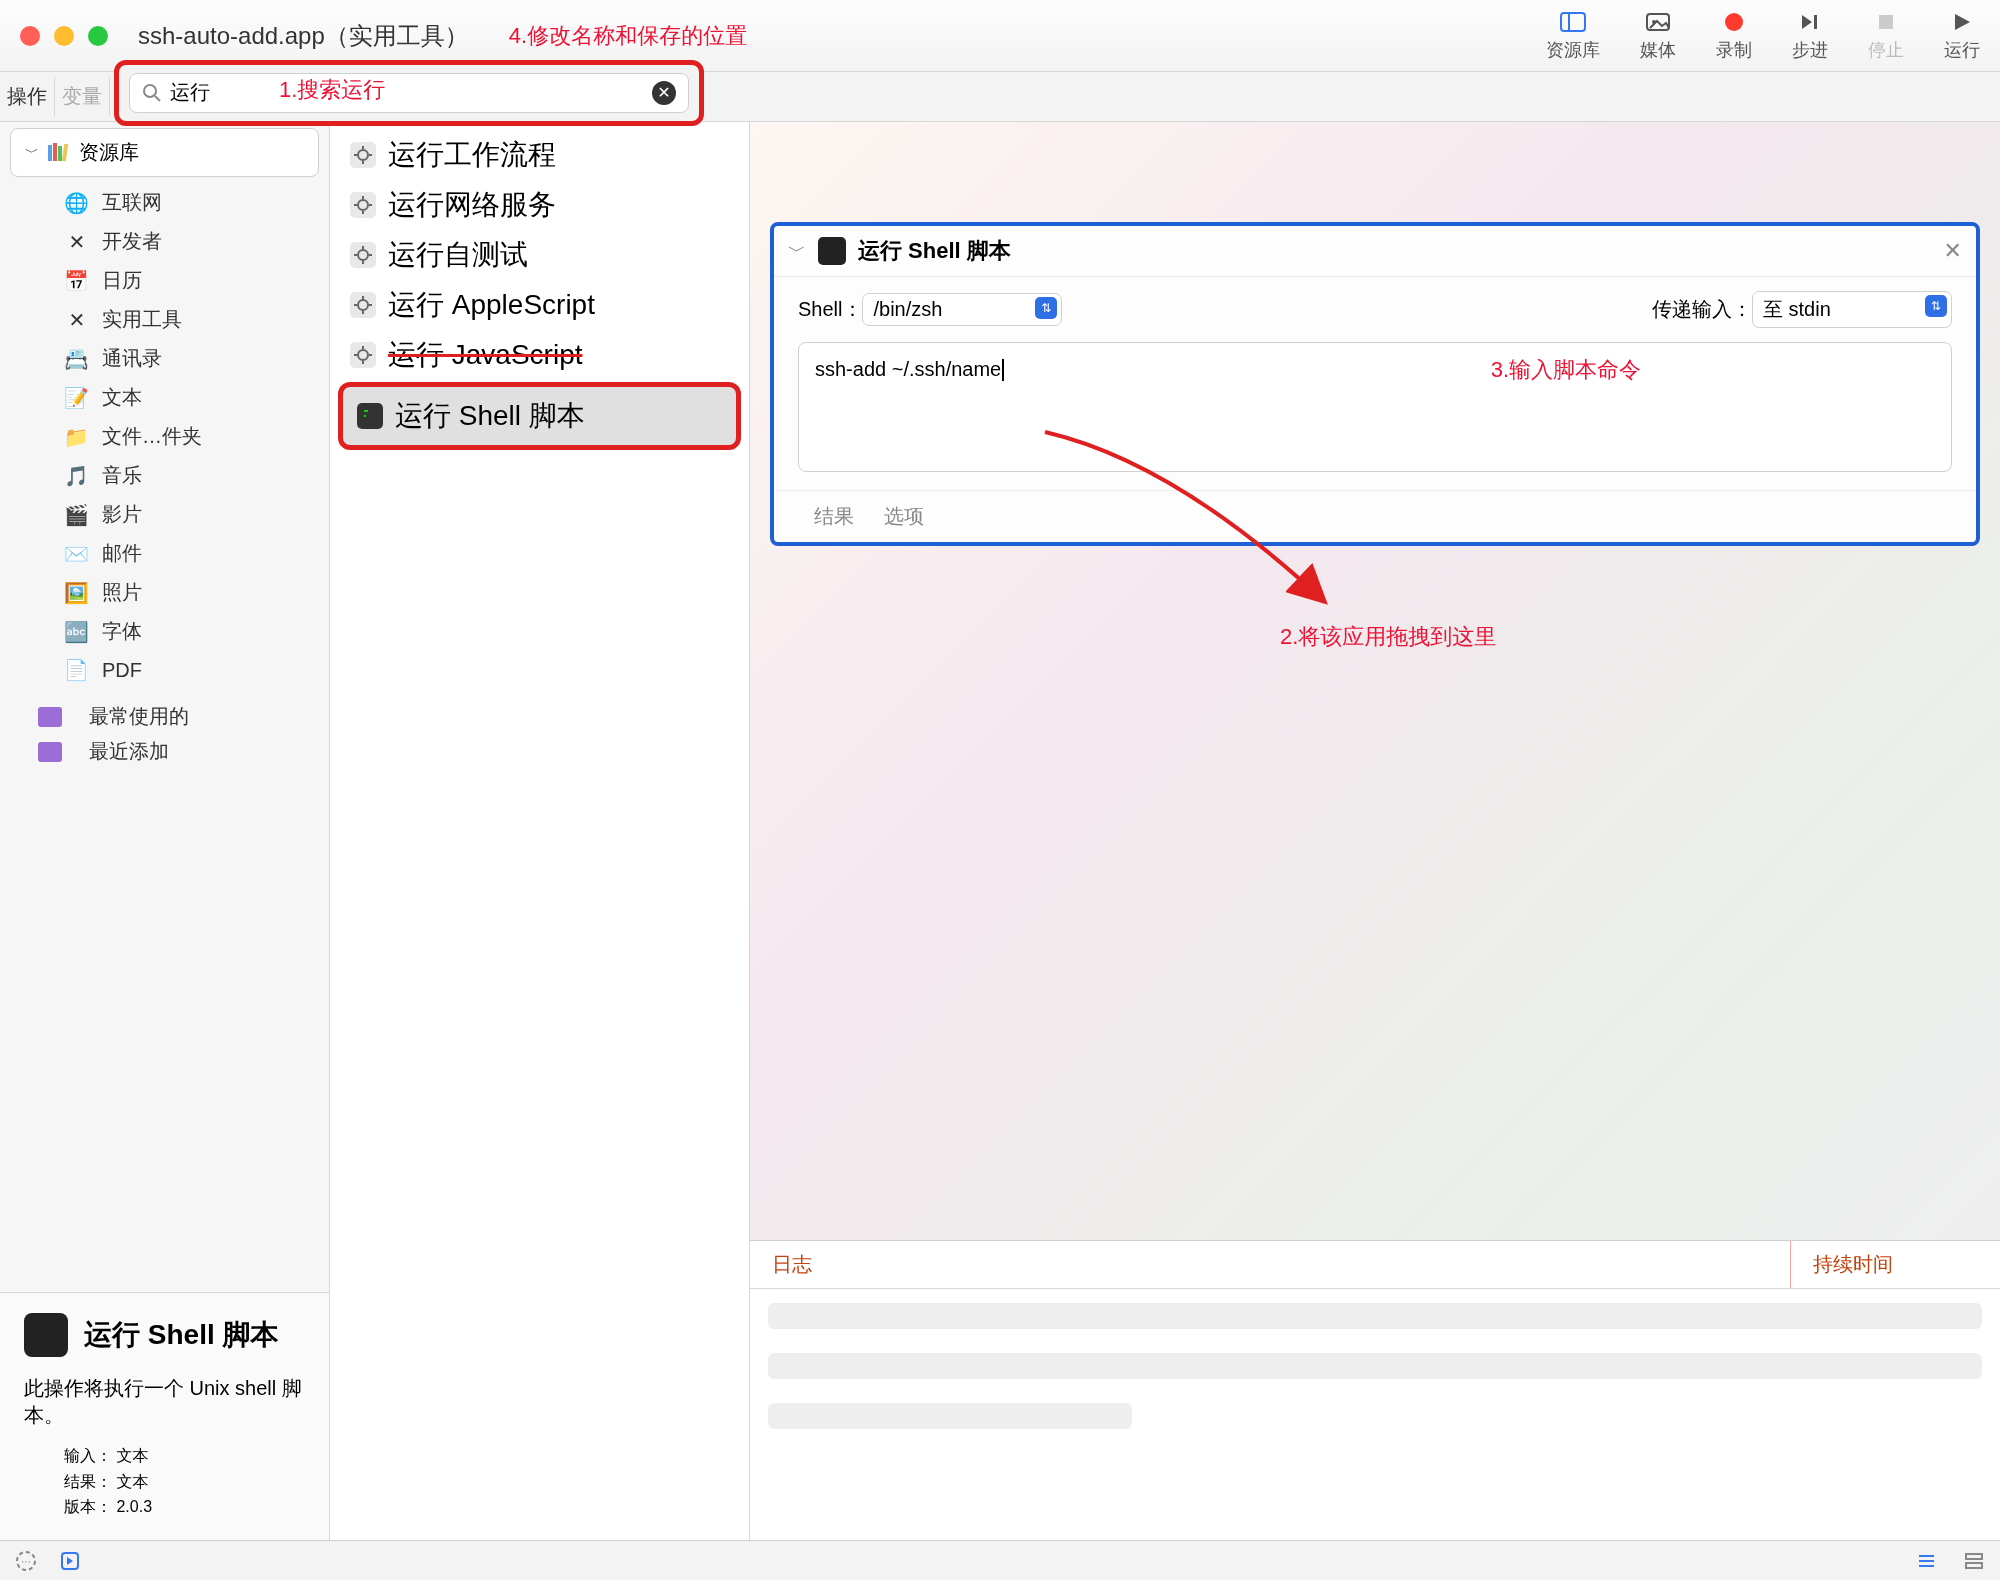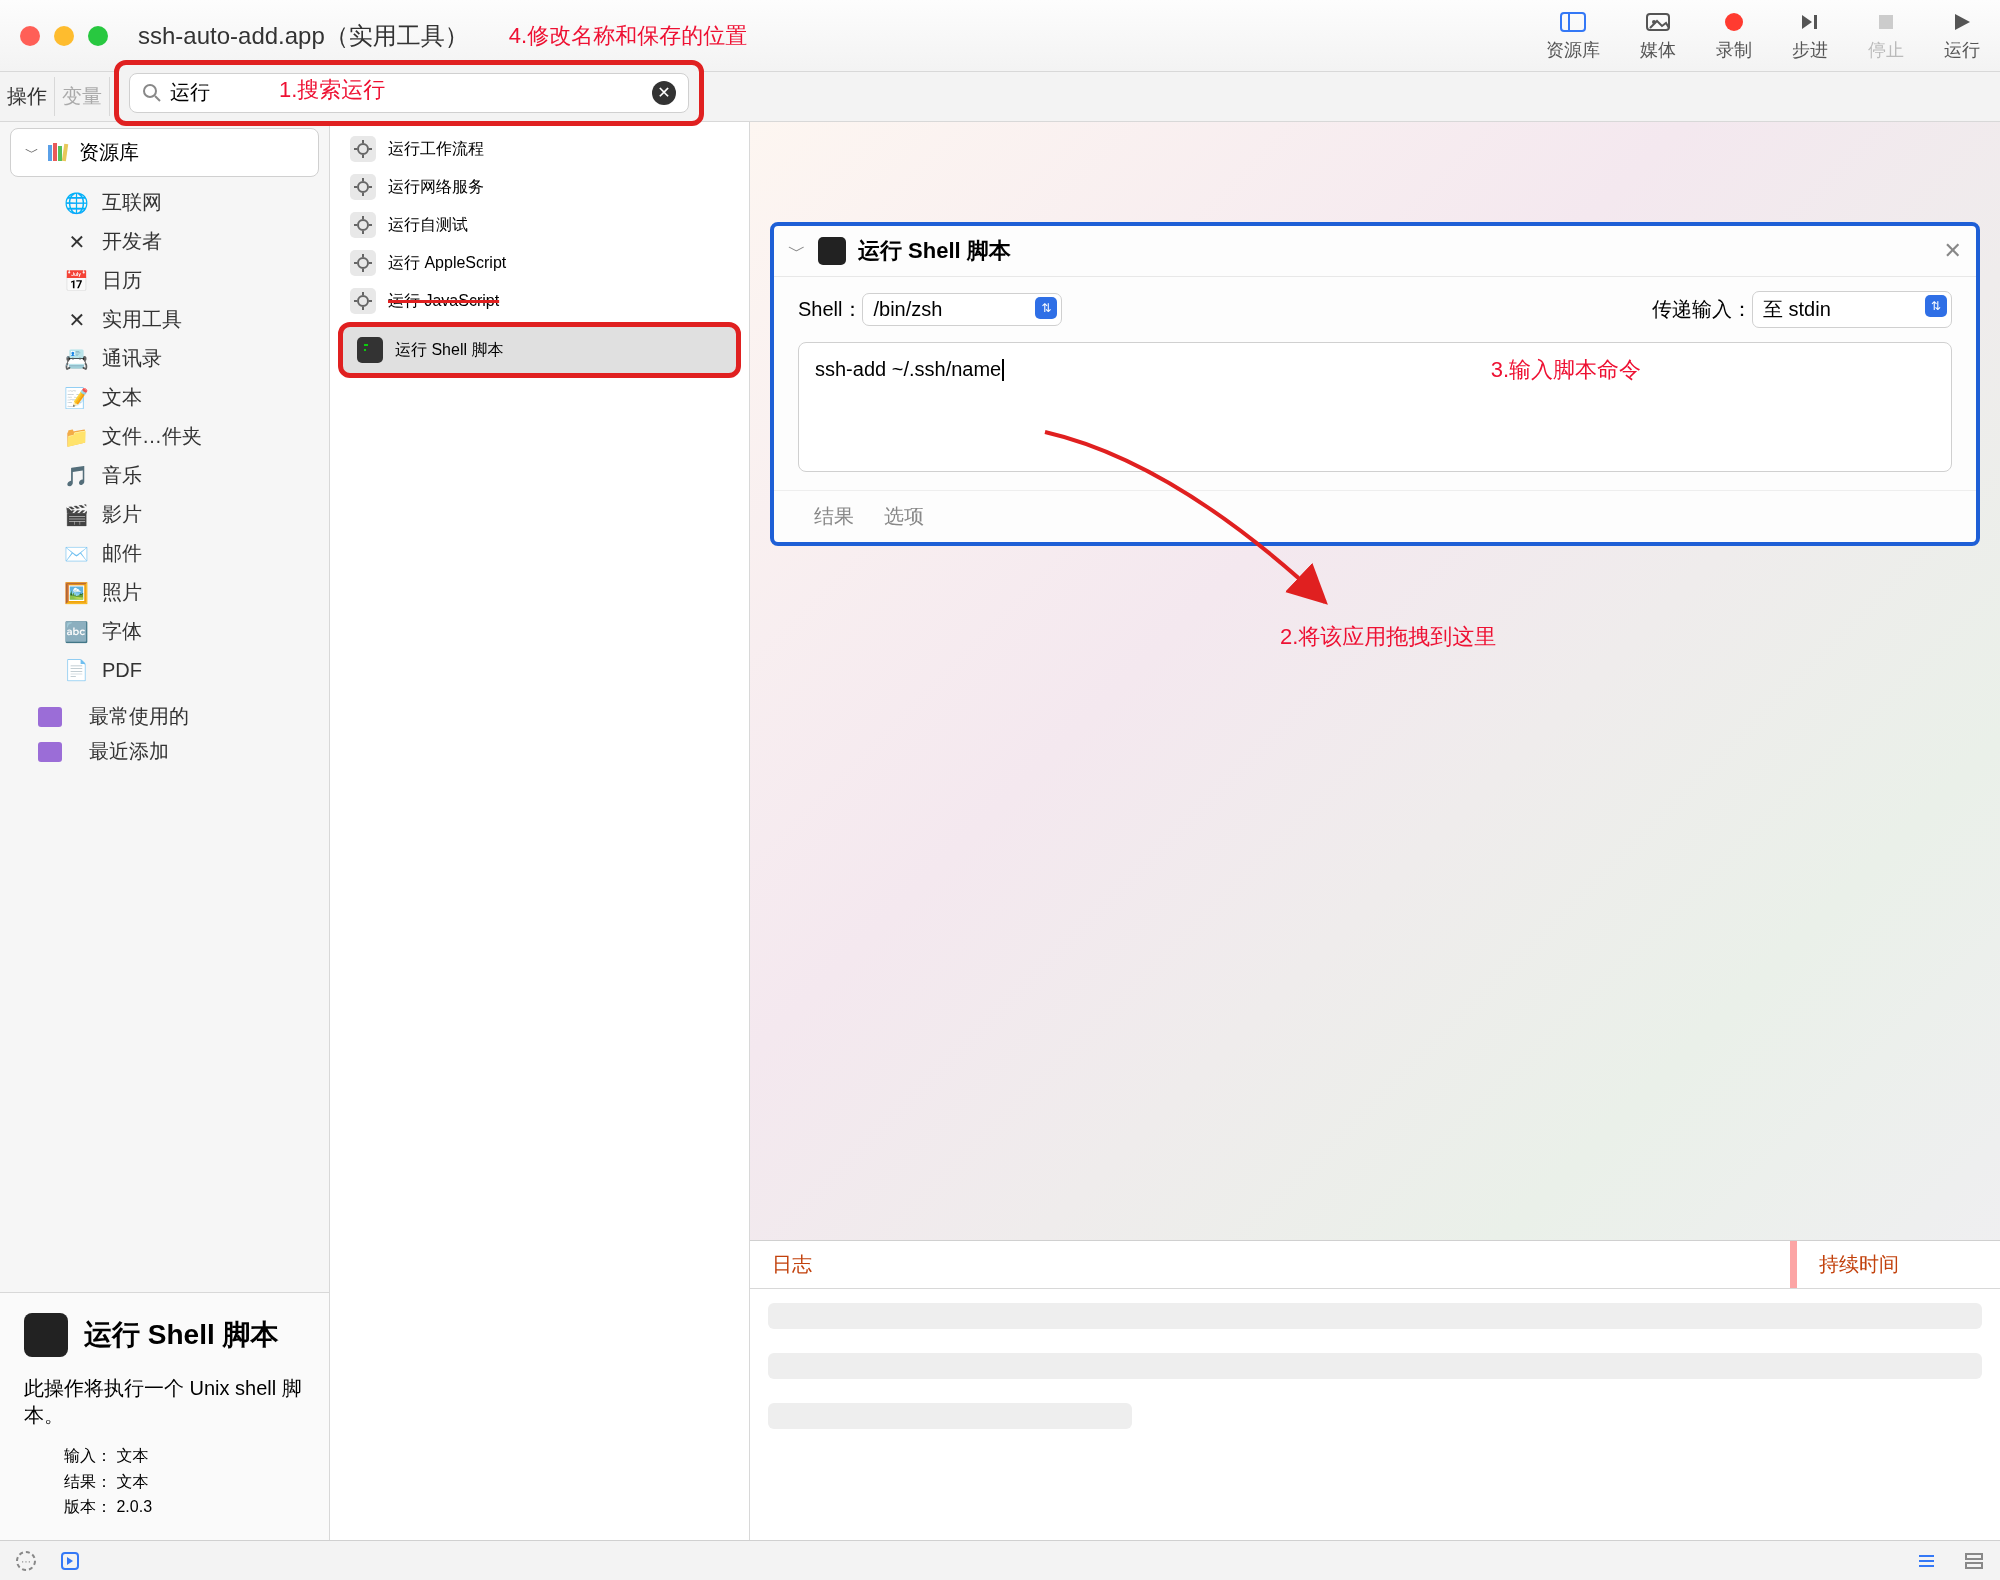--- a/index.html
+++ b/index.html
@@ -40,21 +40,21 @@
 .books-ico { width:24px; height:20px; display:inline-block; }
 .sidelist { padding-left: 56px; }
 .sideitem { display:flex; align-items:center; gap:12px; padding:6px 8px; font-size:20px; color:#333; }
 .sideitem .ico { width:26px; height:26px; display:inline-flex; align-items:center; justify-content:center; font-size:20px; }
 .recent { padding-left:30px; margin-top:10px; }
 .recentitem { display:flex; align-items:center; gap:27px; font-size:20px; padding:4px 8px; color:#333; }
 .recentitem .foldico { width:24px; height:20px; background:#9b6dd7; border-radius:3px; }
 
 
 .col2 { width: 420px; border-right:1px solid #d8d8d8; background:#fff; padding-top:8px; }
-.actitem { display:flex; align-items:center; gap:12px; padding:6px 20px; font-size:16px; }
+.actitem { display:flex; align-items:center; gap:12px; padding:6px 20px; font-size:28px; }
 .actitem .aico { width:26px; height:26px; background:#333; border-radius:5px; display:inline-flex; align-items:center; justify-content:center; }
 .actitem .aico.gear { background:#e8e8e8; }
 .actitem.scriptrow { border:5px solid #e02020; border-radius:12px; margin:2px 8px; background:#e0e0e0; padding:10px 14px; }
 .actitem.struck { text-decoration: line-through #e02020 3px; }
 
 
 .canvas { flex:1; position:relative; background: linear-gradient(135deg,#fdf6f1 0%,#f4e8ef 35%,#eaf0e9 70%,#f2eef5 100%); }
 .hint { text-align:center; font-size:22px; color:#444; padding-top:50px; }
 
 .panel { position:absolute; left:20px; top:100px; right:20px; border:4px solid #1e5fd6; border-radius:8px; background:#fdfdfd; }
@@ -72,21 +72,21 @@
 .annot3 { position:absolute; right:310px; top:12px; color:#e13; font-size:22px; }
 .panel-foot { display:flex; gap:30px; padding:12px 40px; color:#888; font-size:20px; border-top:1px solid #eee;align-items:flex-end; }
 
 .annot2 { position:absolute; left:530px; top:500px; color:#e13; font-size:22px; }
 .arrow { position:absolute; left:275px; top:300px; pointer-events:none; }
 
 
 .logarea { position:absolute; left:0; right:0; bottom:0; height:300px; background:#fff; border-top:1px solid #d0d0d0; }
 .loghdr { display:flex; border-bottom:1px solid #d8d8d8; }
 .loghdr div { padding:10px 22px; font-size:20px; color:#c2410c; }
-.logcol1 { flex:1; } .logcol2 { width:210px; border-left:7px solid #fca5a5; }
+.logcol1 { flex:1; } .logcol2 { width:210px; border-left:1px solid #fca5a5; }
 .logrows { padding:14px 18px; display:flex; flex-direction:column; gap:24px; }
 .logrow { height:26px; background:#eeeeee; border-radius:6px; }
 
 
 .infopane { border-top:1px solid #d8d8d8; padding:20px 24px; background:#fafafa; }
 .infotitle { display:flex; align-items:center; gap:16px; font-size:28px; font-weight:700; margin-bottom:18px; }
 .infotitle .bigterm { width:44px; height:44px; background:#222; border-radius:8px; }
 .infodesc { font-size:20px; margin-bottom:14px; }
 .infokv { padding-left:40px; font-size:16px; line-height:1.6; }
 

